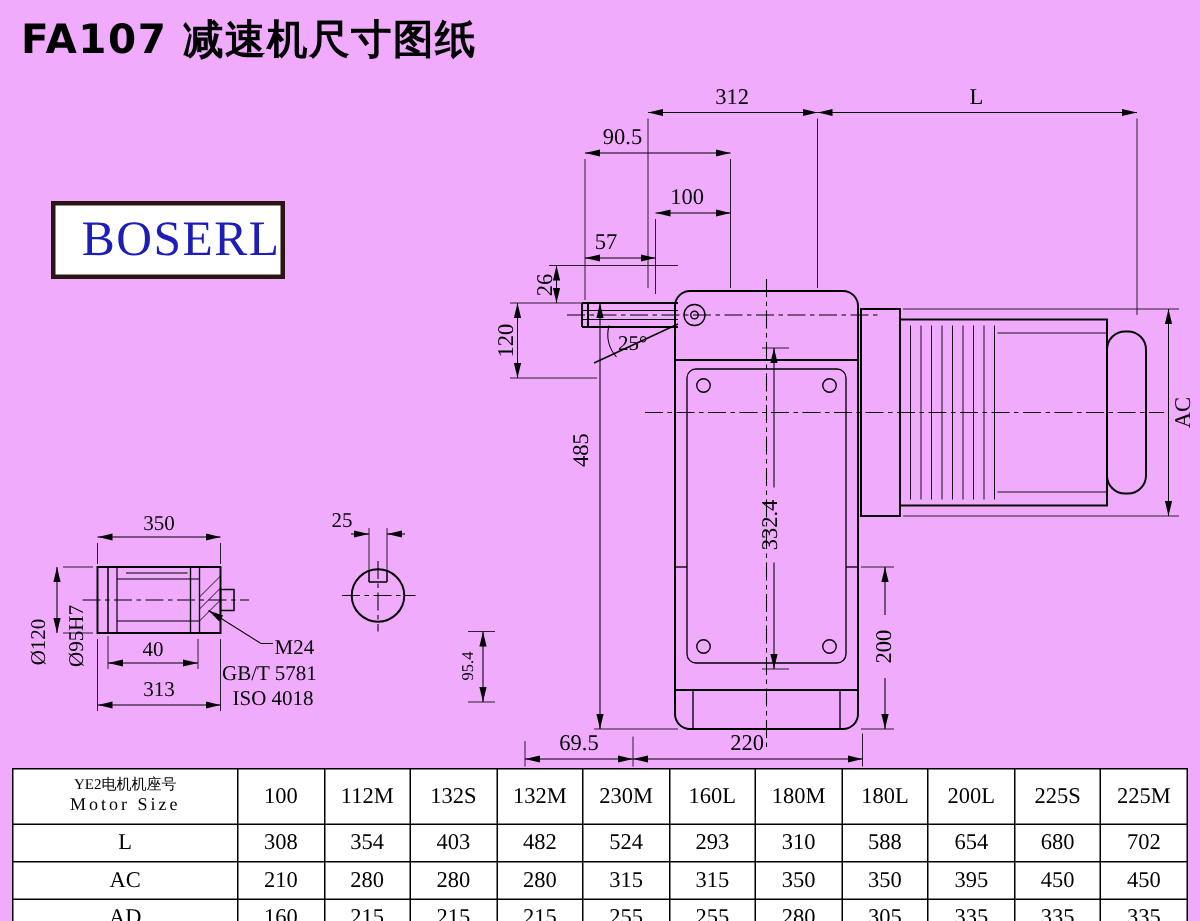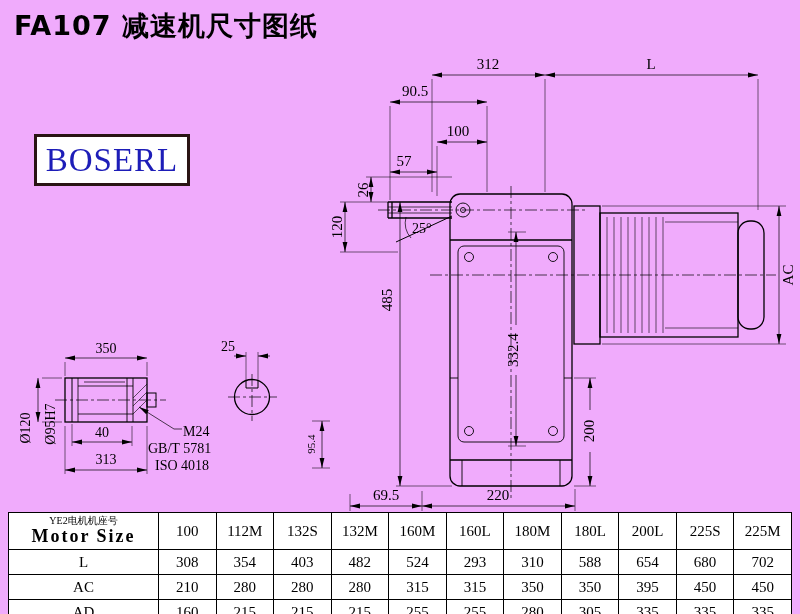--- a/index.html
+++ b/index.html
@@ -1,35 +1,35 @@
 <!DOCTYPE html>
 <html><head>
 <meta charset="utf-8">
 <style>
   html,body{margin:0;padding:0;background:#fff;}
   .page{position:relative;width:800px;height:614px;background:#f0abfc;overflow:hidden;
         font-family:"Liberation Serif",serif;color:#000;}
   .title{position:absolute;left:14px;top:8px;font-family:"DejaVu Sans",sans-serif;
          font-weight:bold;font-size:27px;letter-spacing:1px;}
   .logo{position:absolute;left:34px;top:134px;width:150px;height:46px;border:3px solid #2a1414;
-        display:flex;align-items:center;justify-content:center;background:#fff;}
+        display:flex;align-items:center;justify-content:flex-end;background:#fff;}
   .logo span{font-family:"Liberation Serif",serif;font-size:33px;color:#1d1db8;letter-spacing:1px;}
   svg.drawing{position:absolute;left:0;top:0;}
   .dt{font-family:"Liberation Serif",serif;font-size:15px;fill:#000;}
   .dt-m{font-size:14px;}
   .dt-s{font-size:11px;}
   .dimtable{position:absolute;left:8px;top:512px;width:784px;border-collapse:collapse;
             table-layout:fixed;background:#fff;}
   .dimtable td{border:1.2px solid #000;text-align:center;vertical-align:middle;
                font-size:15px;color:#000;padding:0;font-family:"Liberation Serif",serif;}
   .hrow td{height:36px;}
   .drow td{height:24px;}
   col.c0{width:150px;}
   .h1{line-height:1.15;font-size:10px;}
-  .h2{line-height:1.15;font-size:18px;letter-spacing:2px;font-weight:bold;}
+  .h2{line-height:1.15;font-size:12px;letter-spacing:2px;}
 </style>
 </head>
 <body>
 
 <div class="page">
 
   <div class="title">FA107 减速机尺寸图纸</div>
 
   <div class="logo">
     <span>BOSERL</span>
@@ -211,21 +211,21 @@
     <tbody>
         <tr class="hrow">
       <td>
         <div class="h1">YE2电机机座号</div>
         <div class="h2">Motor Size</div>
       </td>
       <td>100</td>
       <td>112M</td>
       <td>132S</td>
       <td>132M</td>
-      <td>160M</td>
+      <td>230M</td>
       <td>160L</td>
       <td>180M</td>
       <td>180L</td>
       <td>200L</td>
       <td>225S</td>
       <td>225M</td>
     </tr>
     <tr class="drow">
       <td>L</td>
       <td>308</td>

